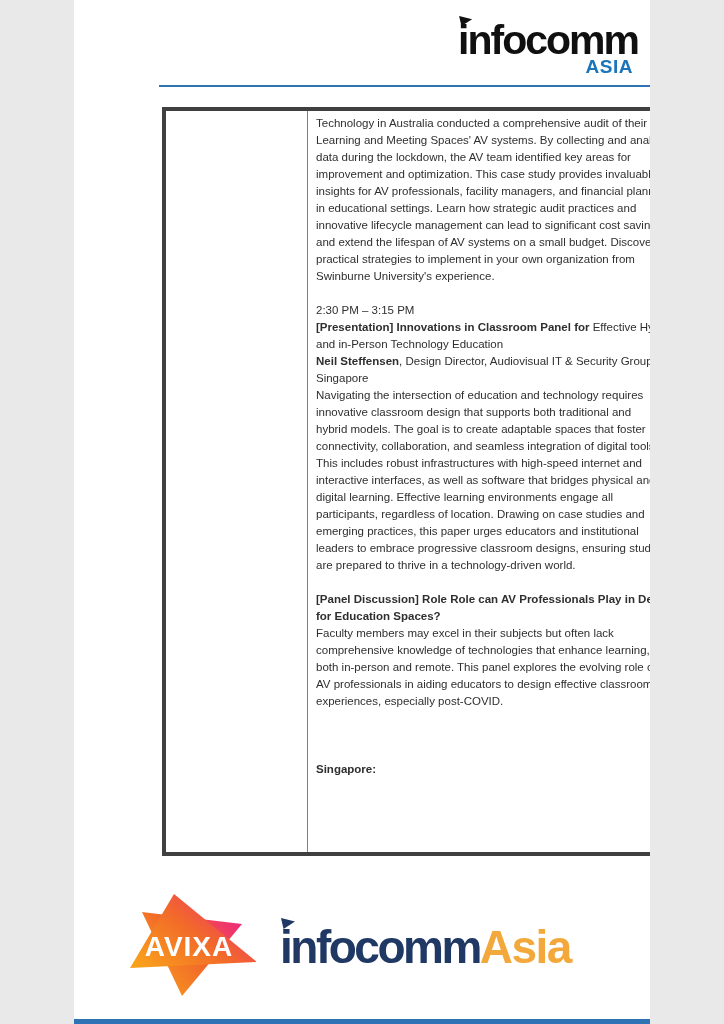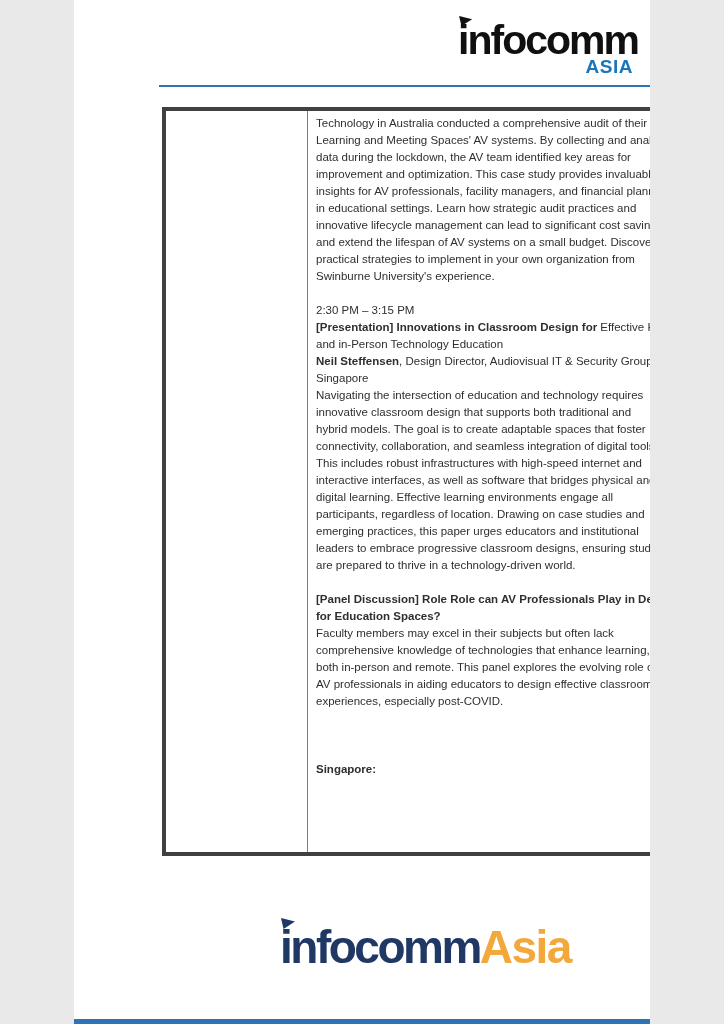--- a/index.html
+++ b/index.html
@@ -81,21 +81,21 @@
 insights for AV professionals, facility managers, and financial planners
 in educational settings. Learn how strategic audit practices and
 innovative lifecycle management can lead to significant cost savings
 and extend the lifespan of AV systems on a small budget. Discover
 practical strategies to implement in your own organization from
 Swinburne University's experience.</p>
 
       <div class="blank"></div>
 
       <p>2:30 PM – 3:15 PM</p>
-      <p><span class="b">[Presentation] Innovations in Classroom Design for </span><span>Effective Hybrid
+      <p><span class="b">[Presentation] Innovations in Classroom Panel for </span><span>Effective Hybrid
 and in-Person Technology Education</span></p>
       <p><span class="b">Neil Steffensen</span><span>, Design Director, Audiovisual IT &amp; Security Group,
 Singapore</span></p>
       <p>Navigating the intersection of education and technology requires
 innovative classroom design that supports both traditional and
 hybrid models. The goal is to create adaptable spaces that foster
 connectivity, collaboration, and seamless integration of digital tools.
 This includes robust infrastructures with high-speed internet and
 interactive interfaces, as well as software that bridges physical and
 digital learning. Effective learning environments engage all
@@ -114,20 +114,34 @@
 AV professionals in aiding educators to design effective classroom
 experiences, especially post-COVID.</p>
 
       <div class="blank3"></div>
 
       <p class="b">Singapore:</p>
 
     </div>
   </div>
 
+  <div class="avixa">
+    <svg viewBox="0 0 134 104">
+      <defs>
+        <linearGradient id="avx" x1="0" y1="0.85" x2="1" y2="0.15">
+          <stop offset="0" stop-color="#f9a01b"></stop>
+          <stop offset="0.5" stop-color="#f2692a"></stop>
+          <stop offset="1" stop-color="#ee2a7b"></stop>
+        </linearGradient>
+      </defs>
+      <polygon points="20,18 120,30 60,102" fill="url(#avx)"></polygon>
+      <polygon points="52,0 135,68 8,74" fill="url(#avx)"></polygon>
+      <text x="67" y="62" text-anchor="middle" fill="#ffffff" font-family="Liberation Sans, DejaVu Sans, sans-serif" font-weight="bold" font-size="28" letter-spacing="1">AVIXA</text>
+    </svg>
+  </div>
 
   <div class="ft-icasia">
     <span class="word">
       <span class="ic-flag2"></span>
       <span>infocomm</span>
     </span><span class="region">Asia</span>
   </div>
 
   <div class="expo">
     <div class="expo-row">

